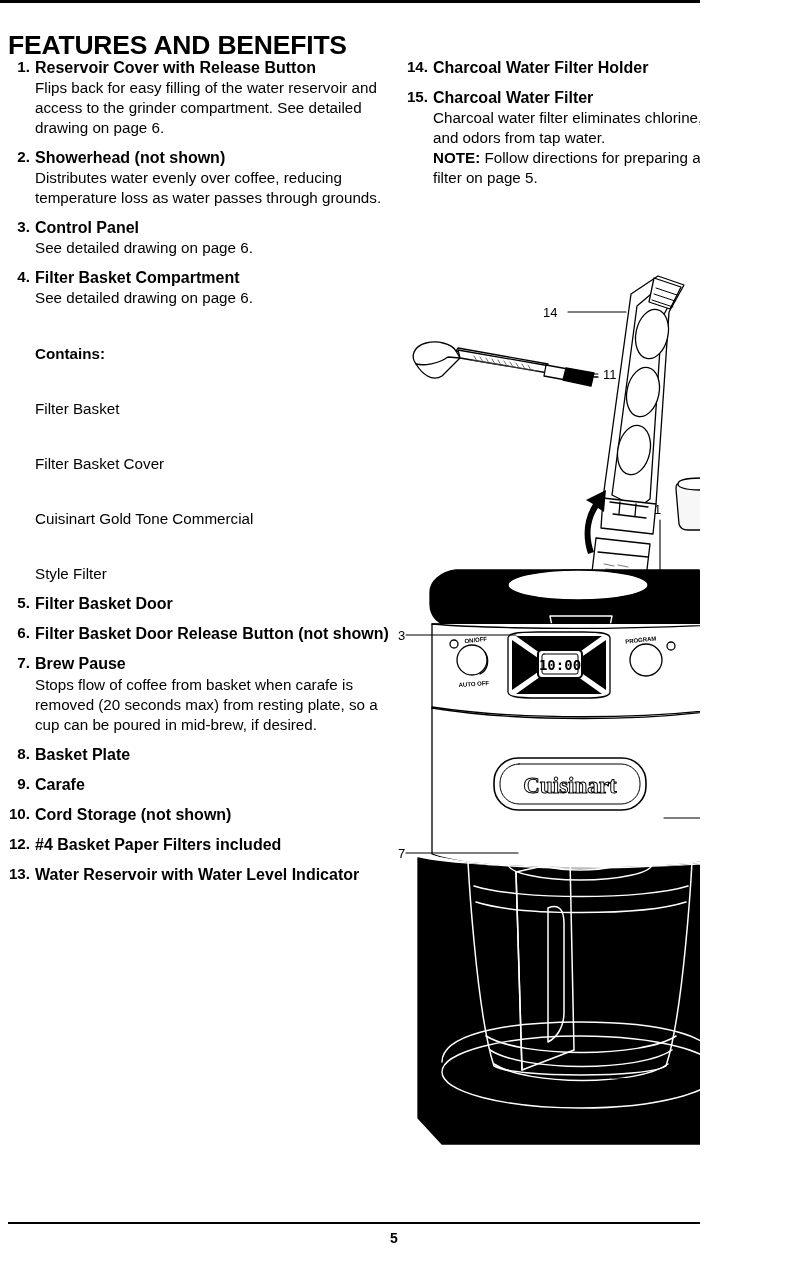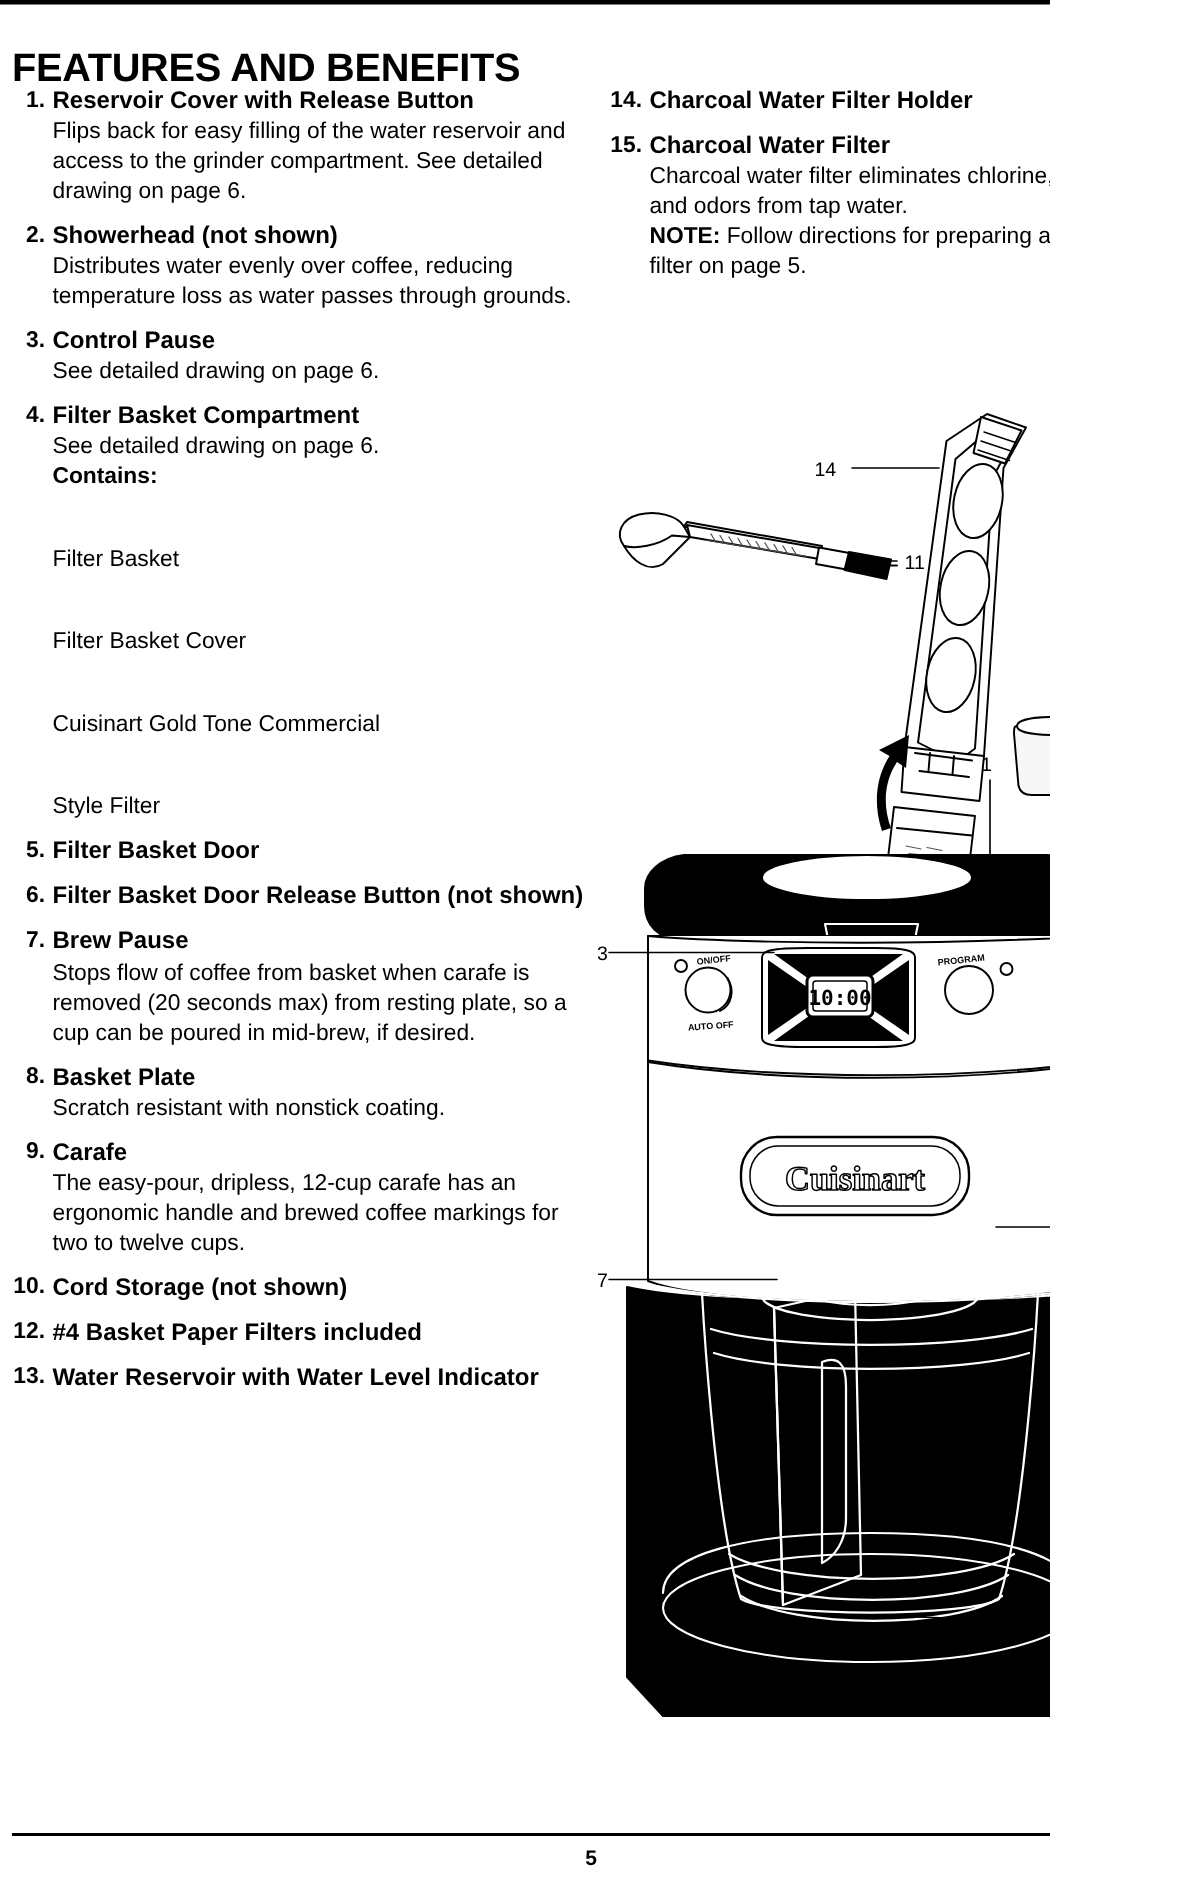--- a/index.html
+++ b/index.html
@@ -79,20 +79,21 @@
   .item-desc {
     font-size: 15.2px;
     font-weight: normal;
     line-height: 1.315;
   }
   .item-desc b { font-weight: bold; }
   .sub-head {
     font-size: 15.2px;
     font-weight: bold;
     line-height: 1.315;
+    margin-top: 36px;
   }
   .sub-line {
     font-size: 15.2px;
     font-weight: normal;
     line-height: 1.315;
     margin-top: 35px;
   }
 
   
   .illus {
@@ -146,21 +147,21 @@
       <div class="item-num">2.</div>
       <div class="item-body">
         <div class="item-title">Showerhead (not shown)</div>
         <div class="item-desc">Distributes water evenly over coffee, reducing temperature loss as water passes through grounds.</div>
       </div>
     </div>
 
     <div class="item">
       <div class="item-num">3.</div>
       <div class="item-body">
-        <div class="item-title">Control Pause</div>
+        <div class="item-title">Control Panel</div>
         <div class="item-desc">See detailed drawing on page 6.</div>
       </div>
     </div>
 
     <div class="item">
       <div class="item-num">4.</div>
       <div class="item-body">
         <div class="item-title">Filter Basket Compartment</div>
         <div class="item-desc">See detailed drawing on page 6.</div>
         <div class="sub-head">Contains:</div>
@@ -190,29 +191,27 @@
       <div class="item-body">
         <div class="item-title">Brew Pause</div>
         <div class="item-desc">Stops flow of coffee from basket when carafe is removed (20 seconds max) from resting plate, so a cup can be poured in mid-brew, if desired.</div>
       </div>
     </div>
 
     <div class="item">
       <div class="item-num">8.</div>
       <div class="item-body">
         <div class="item-title">Basket Plate</div>
-        <div class="item-desc">Scratch resistant with nonstick coating.</div>
       </div>
     </div>
 
     <div class="item">
       <div class="item-num">9.</div>
       <div class="item-body">
         <div class="item-title">Carafe</div>
-        <div class="item-desc">The easy-pour, dripless, 12-cup carafe has an ergonomic handle and brewed coffee markings for two to twelve cups.</div>
       </div>
     </div>
 
     <div class="item">
       <div class="item-num">10.</div>
       <div class="item-body">
         <div class="item-title">Cord Storage (not shown)</div>
       </div>
     </div>
 

